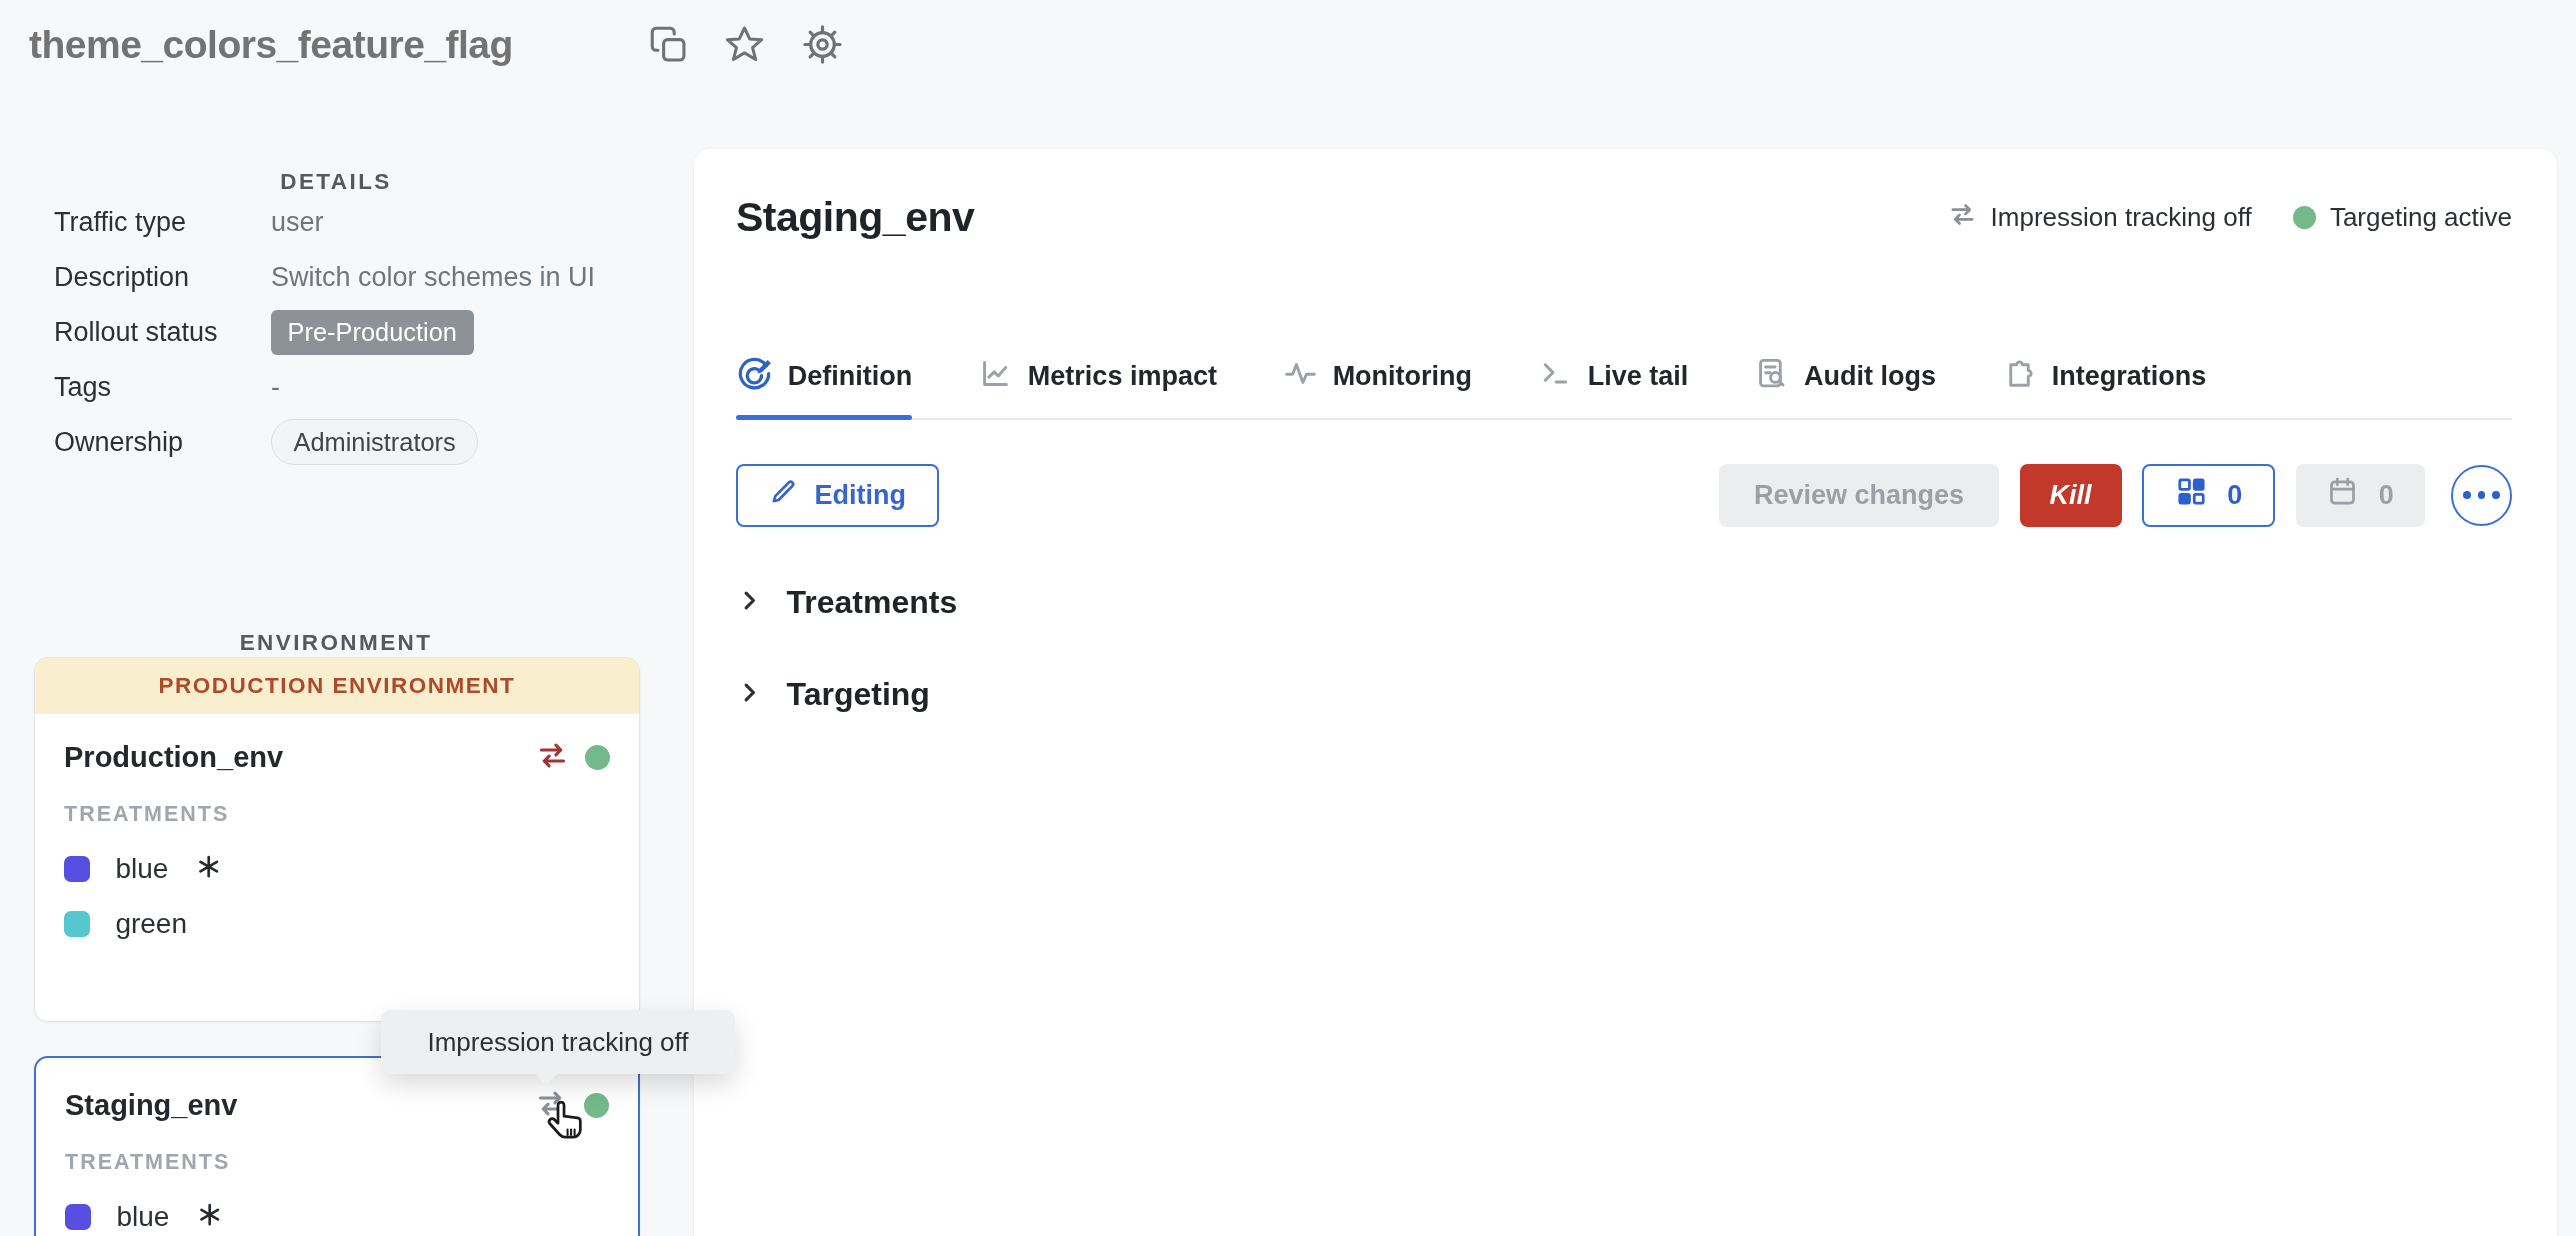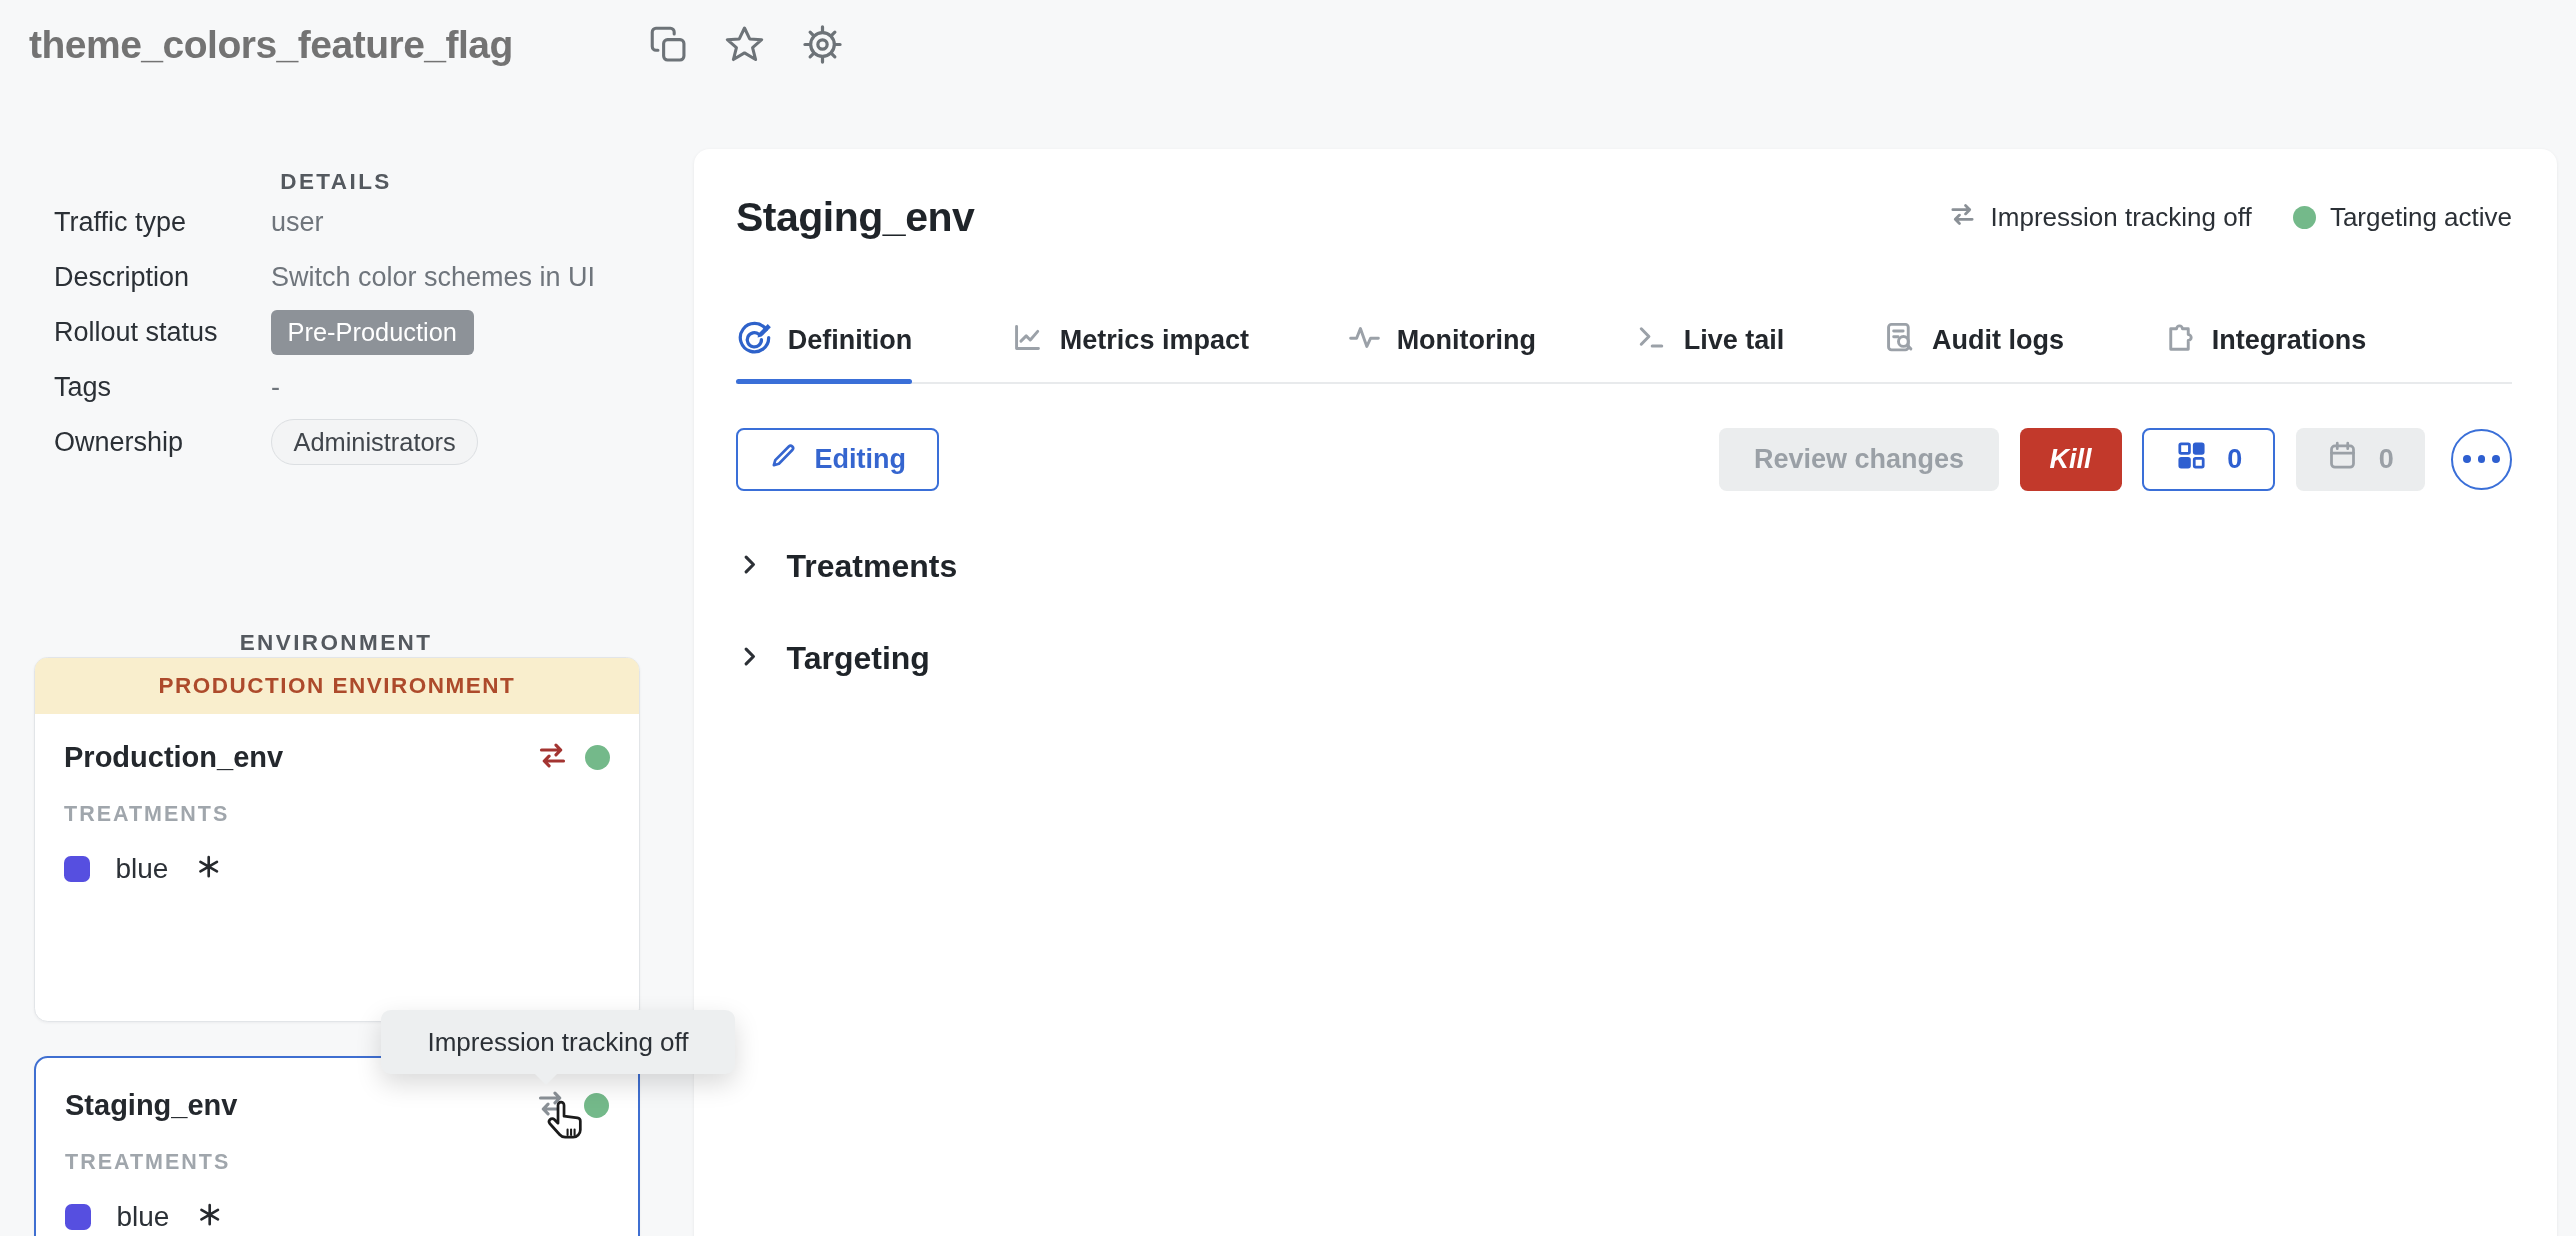--- a/index.html
+++ b/index.html
@@ -62,21 +62,21 @@
 
   
   .main-panel { position:absolute; left:694px; top:149px; width:1863px; height:1114px; background:#fff;
                 border-radius:15.6px; box-shadow:0 1px 3.9px rgba(20,25,30,0.07); padding:0 45px 0 42px; }
   .main-head { display:flex; align-items:center; margin-top:45px; height:47px; }
   .main-title { font-size:41px; font-weight:bold; color:#1f2429; letter-spacing:-0.5px; flex:1; }
   .main-status { display:flex; align-items:center; gap:41px; font-size:26px; color:#2b3036; }
   .status-item { display:flex; align-items:center; gap:13.7px; }
   .dot-sm { width:23.5px; height:23.5px; border-radius:50%; background:#74b98a; }
 
-  .tabs { display:flex; gap:98px; margin-top:80px; border-bottom:2px solid #e8eaec; }
+  .tabs { display:flex; gap:66px; margin-top:116px; border-bottom:2px solid #e8eaec; }
   .tab { display:flex; align-items:center; gap:14.7px; padding-bottom:21.5px; position:relative;
          font-size:27px; font-weight:bold; color:#23272c; cursor:pointer; height:61px; }
   .tab svg { color:#9ba1a8; }
   .tab.active svg { color:#2e62ca; }
   .tab.active:after { content:''; position:absolute; left:0; right:0; bottom:-2px; height:4.9px;
                       background:#3a6fd8; border-radius:2.9px; }
 
   .toolbar { display:flex; align-items:center; margin-top:43px; height:64px; }
   .btn { display:flex; align-items:center; justify-content:center; border-radius:7.8px; font-weight:bold;
          font-size:27px; cursor:pointer; }
@@ -174,20 +174,24 @@
       <div class="treat-heading">TREATMENTS</div>
       <div class="treat-row">
         <span class="treat-swatch sw-blue"></span>
         <span class="treat-name">blue</span>
         <span class="asterisk">
           <svg width="25.4" height="25.4" viewBox="0 0 24 24" fill="none" stroke="currentColor" stroke-width="2.5" stroke-linecap="round">
             <path d="M12 3v18 M4.2 7.5l15.6 9 M19.8 7.5l-15.6 9"></path>
           </svg>
         </span>
       </div>
+      <div class="treat-row">
+        <span class="treat-swatch sw-teal"></span>
+        <span class="treat-name">green</span>
+      </div>
     </div>
   </div>
 
   <div class="env-card" id="staging-card">
     <div class="card-body">
       <div class="env-name-row">
         <span class="env-name">Staging_env</span>
         <span class="swap-gray">
           <svg width="33" height="33" viewBox="0 0 24 24" fill="none" stroke="currentColor" stroke-width="2.3" stroke-linecap="round" stroke-linejoin="round">
             <path d="M4 8h14 M14.5 4.5 18 8l-3.5 3.5"></path>

